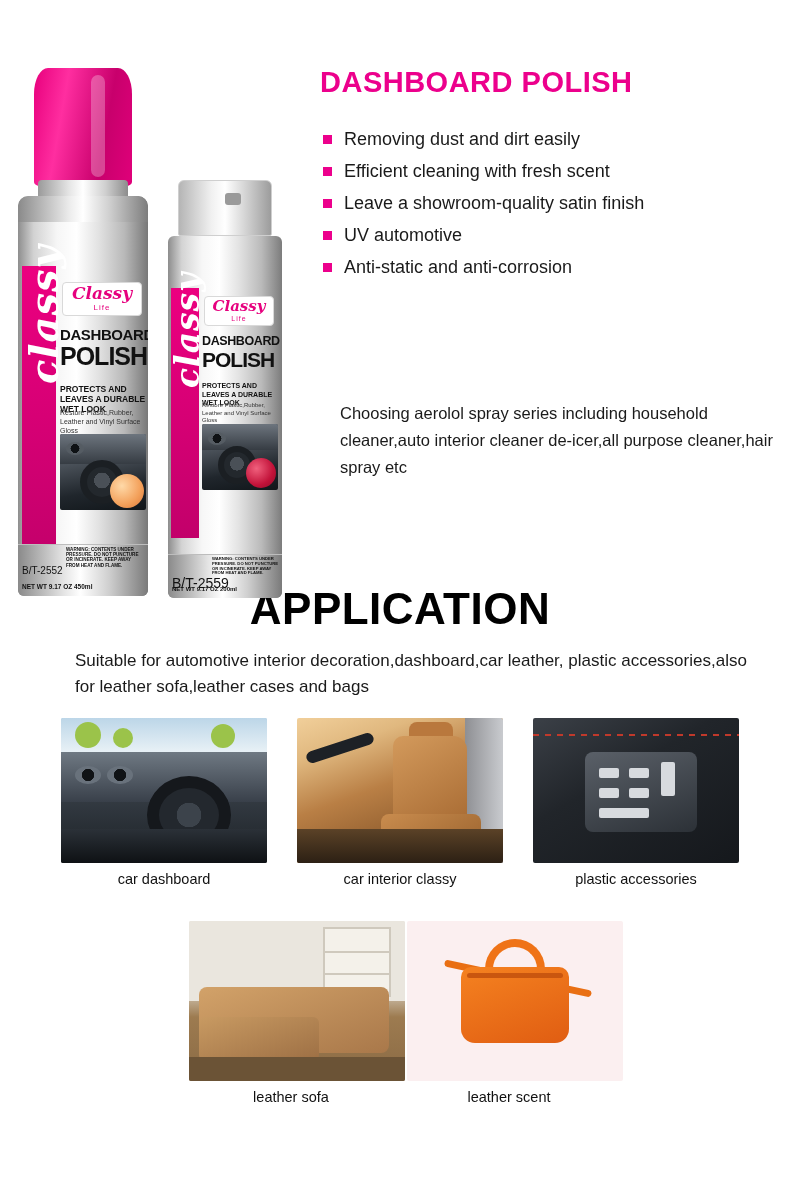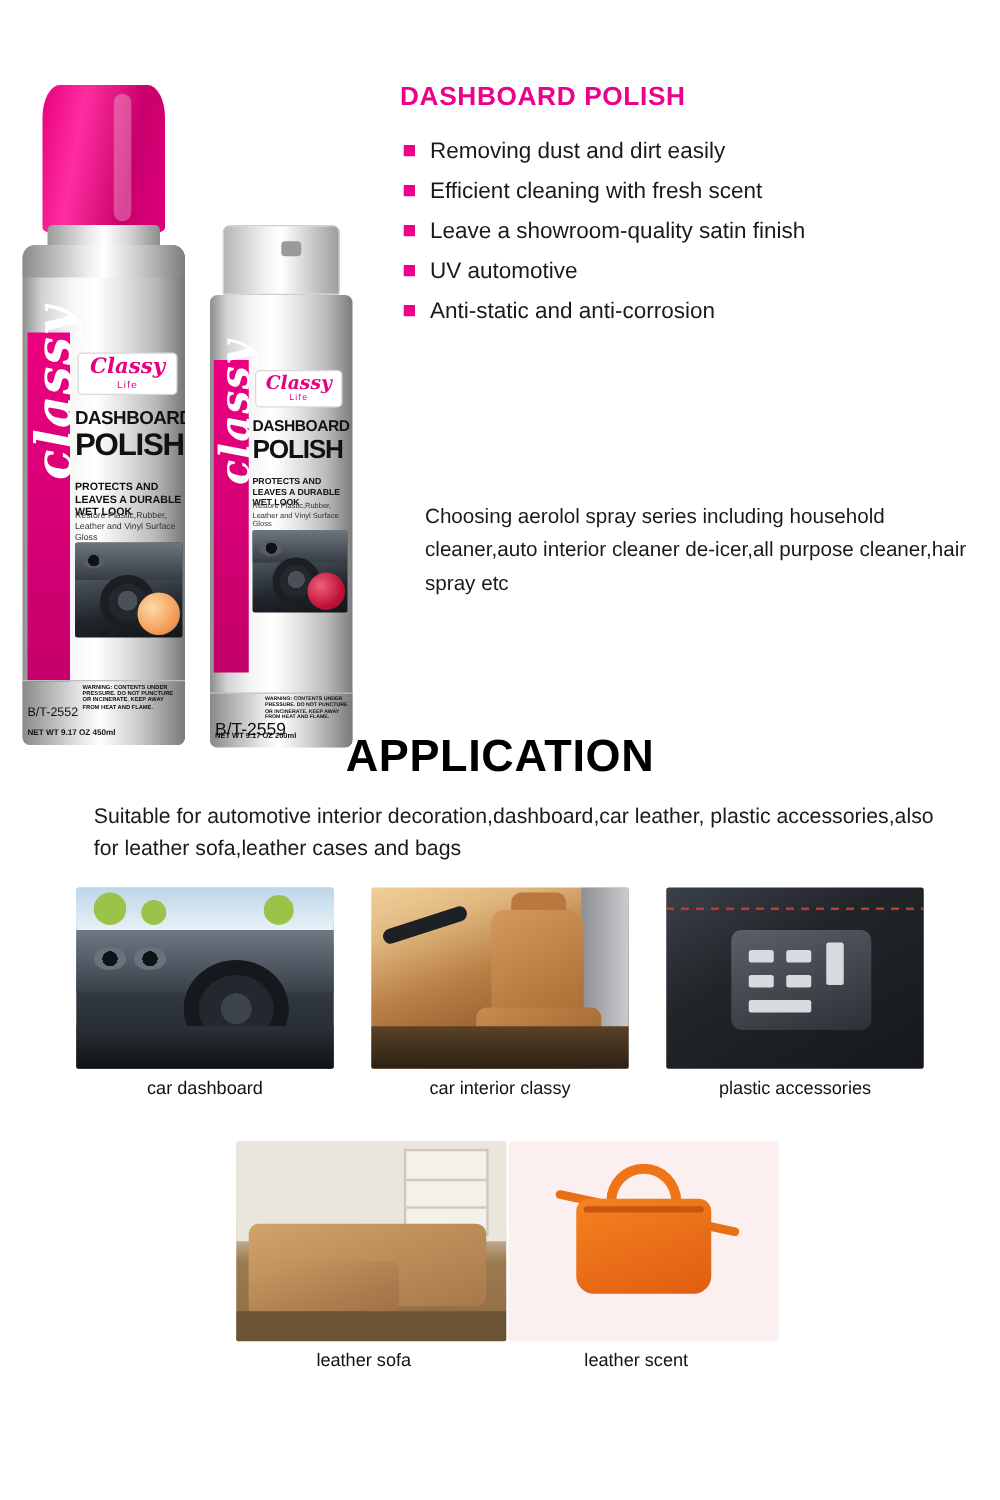--- a/index.html
+++ b/index.html
@@ -274,25 +274,25 @@
   .can-small .netwt { font-size: 6px; }
 
   
   .hero-text {
     position: absolute;
     left: 320px;
     top: 66px;
     width: 470px;
   }
   .hero-title {
-    font-size: 21px;
+    font-size: 29px;
     font-weight: bold;
     color: #ec008c;
     letter-spacing: 0.5px;
-    margin-bottom: 14px;
+    margin-bottom: 24px;
   }
   .feature-list { list-style: none; }
   .feature-list li {
     position: relative;
     padding-left: 24px;
     font-size: 18px;
     color: #1a1a1a;
     line-height: 32px;
   }
   .feature-list li .bullet {
@@ -310,21 +310,21 @@
     top: 400px;
     width: 450px;
     font-size: 16.5px;
     color: #1a1a1a;
     line-height: 27px;
   }
 
   
   .app-title {
     text-align: center;
-    font-size: 36px;
+    font-size: 44px;
     font-weight: bold;
     color: #000;
     letter-spacing: 0.5px;
     margin-top: 4px;
   }
   .app-desc {
     margin: 14px auto 0 auto;
     width: 720px;
     text-align: left;
     font-size: 17px;

